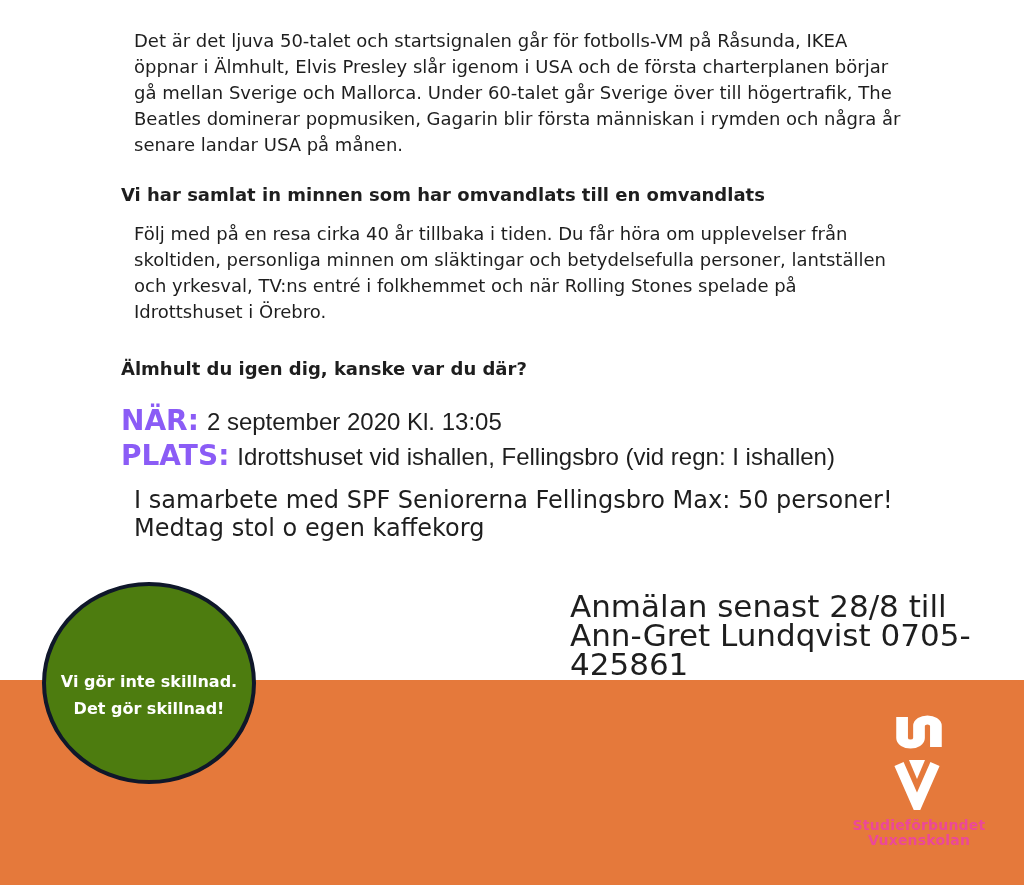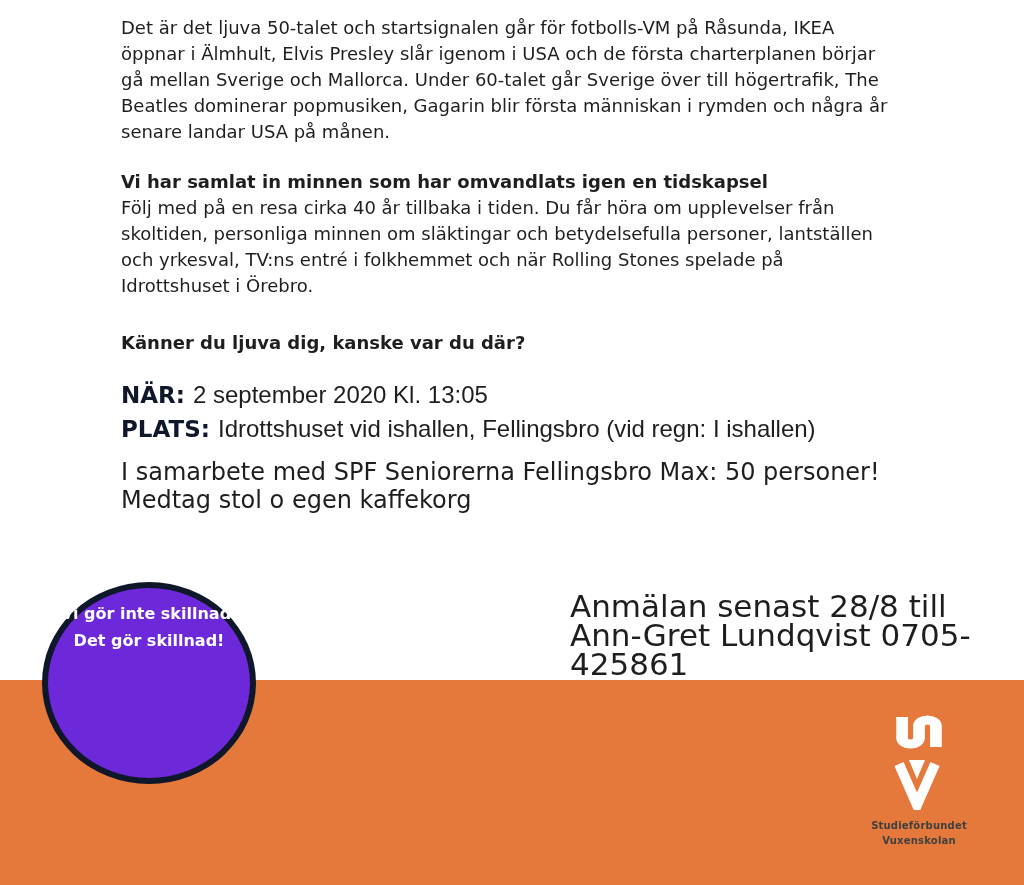--- a/index.html
+++ b/index.html
@@ -8,84 +8,84 @@
     background:#ffffff;
     font-family:"DejaVu Sans","Liberation Sans",sans-serif;
     color:#1e1e1e;
     -webkit-font-smoothing:antialiased;
   }
   .page{position:absolute;inset:0;}
   .content{
     position:absolute;left:121px;top:15px;width:890px;
   }
   .body-text{
-    font-size:18px;line-height:26px;white-space:pre-line;margin:0;
+    font-size:18px;line-height:26px;white-space:pre-line;margin:13px;
   }
   .section-heading{
     font-size:18px;line-height:26px;font-weight:bold;margin:0;white-space:pre-line;
   }
   .m-gap1{margin-top:24px;}
   .m-gap2{margin-top:31px;}
   .detail-line{
     margin:0;line-height:34px;font-size:24px;
     font-family:"Liberation Sans",sans-serif;
     white-space:nowrap;
   }
   .detail-line.first{margin-top:22px;}
   .detail-label{
     font-family:"DejaVu Sans",sans-serif;
-    font-weight:bold;font-size:23px;color:#0f172a;margin-right:8px;
+    font-weight:bold;font-size:28px;color:#8b5cf6;margin-right:8px;
   }
   .info-block{margin-top:12px;font-size:24px;line-height:28px;white-space:pre-line;}
   .contact-block{
     position:absolute;left:570px;top:592px;
     font-size:31px;line-height:29px;white-space:pre-line;
   }
   .orange-band{
     position:absolute;left:0;top:680px;width:1024px;height:205px;
     background:#e5793b;z-index:1;
   }
   .badge-circle{
     position:absolute;left:42px;top:582px;width:214px;height:202px;
     box-sizing:border-box;border-radius:50%;
-    background:#6d28d9;border:6px solid #0f172a;
-    z-index:2;display:flex;justify-content:center;text-align:center;
+    background:#4d7c0f;border:4px solid #0f172a;
+    z-index:2;display:flex;align-items:center;justify-content:center;text-align:center;
   }
   .badge-text{
     transform:translateY(12px);
     color:#ffffff;font-weight:bold;font-size:16px;line-height:27px;white-space:pre-line;
   }
   .logo{
     position:absolute;left:829px;top:714px;width:180px;z-index:2;text-align:center;
   }
   .logo-mark{display:block;margin:0 auto;}
   .logo-text{
-    margin-top:8px;color:#404040;font-weight:bold;
-    font-size:10px;line-height:15px;white-space:pre-line;letter-spacing:0.2px;
+    margin-top:8px;color:#ec4899;font-weight:bold;
+    font-size:14px;line-height:15px;white-space:pre-line;letter-spacing:0.2px;
   }
 </style>
 </head>
 <body>
 
 <div class="page">
 
   <div class="content">
     <p class="body-text">Det är det ljuva 50-talet och startsignalen går för fotbolls-VM på Råsunda, IKEA
 öppnar i Älmhult, Elvis Presley slår igenom i USA och de första charterplanen börjar
 gå mellan Sverige och Mallorca. Under 60-talet går Sverige över till högertrafik, The
 Beatles dominerar popmusiken, Gagarin blir första människan i rymden och några år
 senare landar USA på månen.</p>
 
-    <p class="section-heading m-gap1">Vi har samlat in minnen som har omvandlats igen en tidskapsel</p>
+    <p class="section-heading m-gap1">Vi har samlat in minnen som har omvandlats till en omvandlats</p>
     <p class="body-text">Följ med på en resa cirka 40 år tillbaka i tiden. Du får höra om upplevelser från
 skoltiden, personliga minnen om släktingar och betydelsefulla personer, lantställen
 och yrkesval, TV:ns entré i folkhemmet och när Rolling Stones spelade på
 Idrottshuset i Örebro.</p>
 
-    <p class="section-heading m-gap2">Känner du ljuva dig, kanske var du där?</p>
+    <p class="section-heading m-gap2">Älmhult du igen dig, kanske var du där?</p>
 
     <p class="detail-line first"><span class="detail-label">NÄR:</span><span>2 september 2020 Kl. 13:05</span></p>
     <p class="detail-line"><span class="detail-label">PLATS:</span><span>Idrottshuset vid ishallen, Fellingsbro (vid regn: I ishallen)</span></p>
 
     <p class="body-text info-block">I samarbete med SPF Seniorerna Fellingsbro Max: 50 personer!
 Medtag stol o egen kaffekorg</p>
   </div>
 
   <div class="contact-block">Anmälan senast 28/8 till
 Ann-Gret Lundqvist 0705-425861

